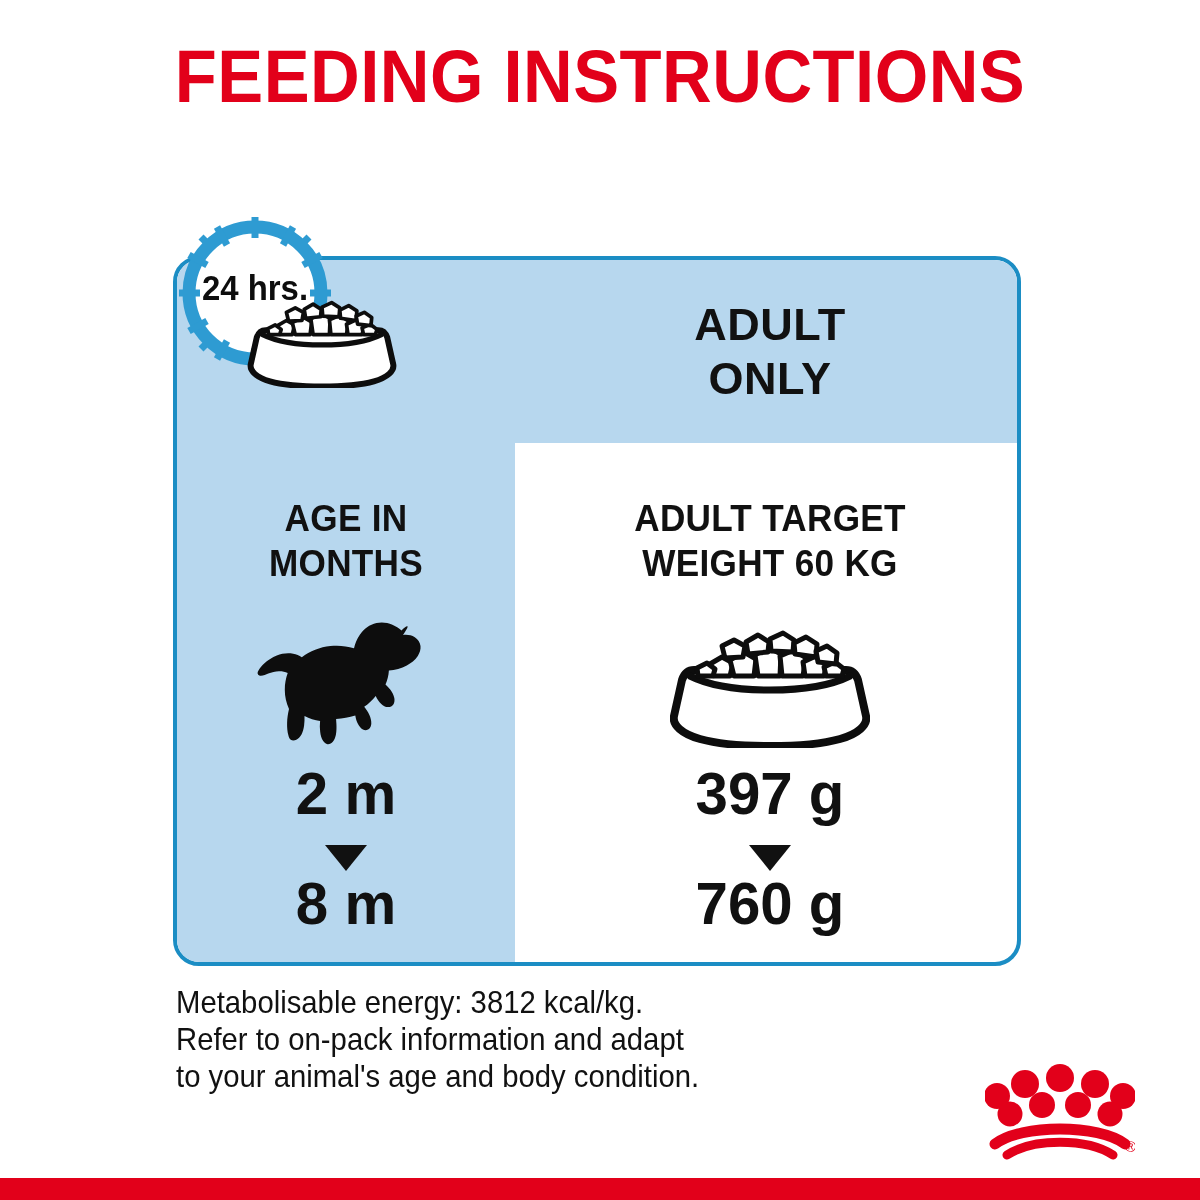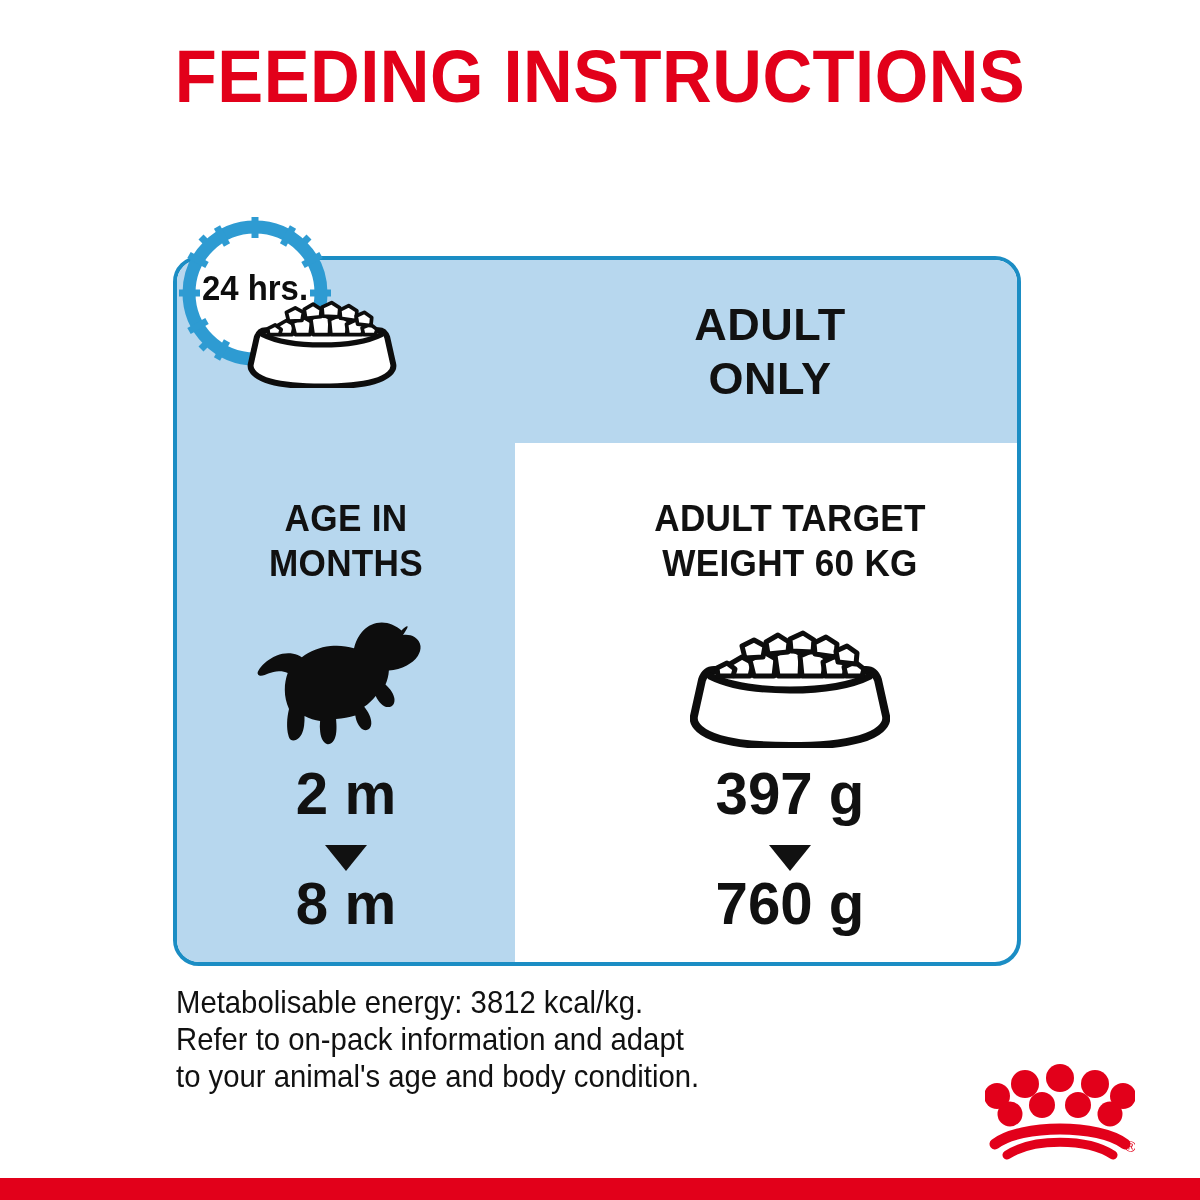--- a/index.html
+++ b/index.html
@@ -79,21 +79,21 @@
   }
 
   
   .col {
     position: absolute;
     top: 183px;
     height: 527px;
     box-sizing: border-box;
   }
   .col-left  { left: 0;     width: 338px; }
-  .col-right { left: 358px; width: 510px; }
+  .col-right { left: 338px; width: 510px; }
 
   .col-head {
     position: absolute;
     top: 53px;
     left: 0;
     width: 100%;
     text-align: center;
     font-family: "Liberation Sans Narrow", "Liberation Sans", sans-serif;
     font-weight: bold;
     font-size: 37px;

